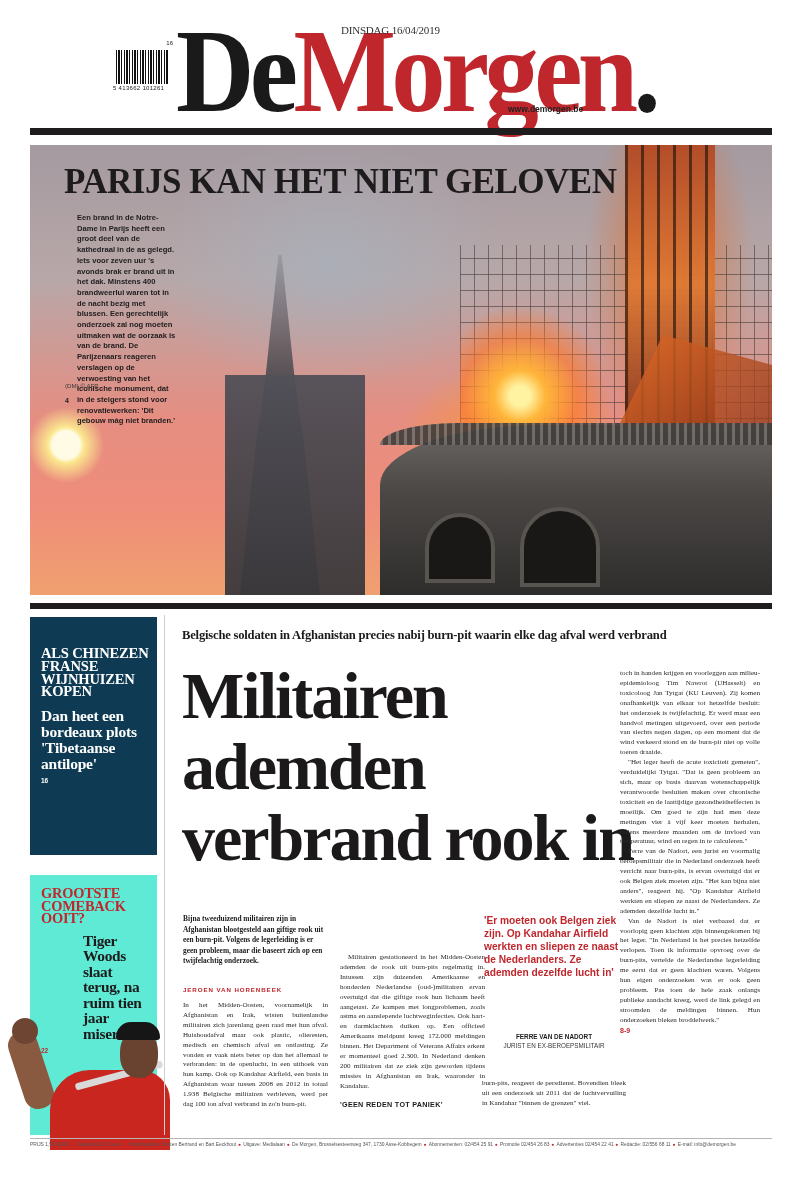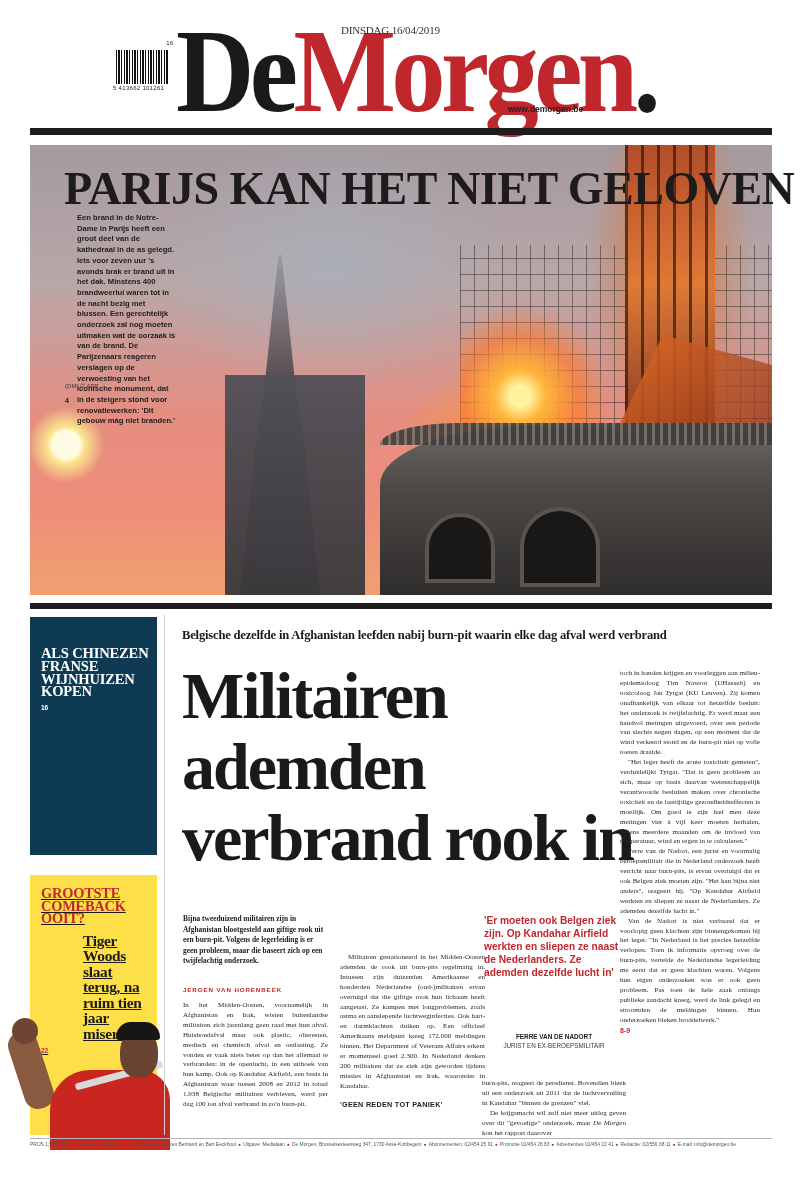--- a/index.html
+++ b/index.html
@@ -41,35 +41,35 @@
   .hero .spire2 { position: absolute; left: 595px; top: 0; width: 90px; height: 280px;
     background: linear-gradient(180deg,#b24a25,#d26a2f 40%,#8b3a20); opacity: 0.95;
     background-image: repeating-linear-gradient(90deg, rgba(40,20,10,0.7) 0 3px, rgba(0,0,0,0) 3px 16px), linear-gradient(180deg,#b24a25,#e07a35 50%,#8b3a20); }
   .hero .scaffold { position: absolute; left: 430px; top: 100px; width: 312px; height: 350px;
     background-image: repeating-linear-gradient(90deg, rgba(70,60,55,0.75) 0 1px, transparent 1px 14px), repeating-linear-gradient(0deg, rgba(70,60,55,0.75) 0 1px, transparent 1px 16px); opacity: 0.8; }
   .hero .flames { position: absolute; left: 430px; top: 160px; width: 150px; height: 130px;
     background: radial-gradient(ellipse at 40% 70%, #fff2a0 0 8%, #ffb53a 20%, rgba(255,120,40,0.6) 45%, rgba(255,120,40,0) 70%); }
   .hero .collapse { position: absolute; left: 560px; top: 190px; width: 182px; height: 150px;
     background: linear-gradient(135deg, rgba(230,110,40,0.9), rgba(120,40,20,0.7)); clip-path: polygon(40% 0, 100% 20%, 100% 100%, 0 100%); }
 
-  .hero-title { position: absolute; left: 64px; top: 162px; font-family: "Liberation Serif", serif; font-size: 46px; color: #1d1b1c; letter-spacing: -0.5px; white-space: nowrap; }
+  .hero-title { position: absolute; left: 64px; top: 162px; font-family: "Liberation Serif", serif; font-size: 35px; color: #1d1b1c; letter-spacing: -0.5px; white-space: nowrap; }
   .hero-intro { position: absolute; left: 77px; top: 213px; width: 100px; font: bold 7.6px/10.7px "Liberation Sans", sans-serif; color: #1f1d1e; }
   .hero-credit { position: absolute; left: 65px; top: 382px; font: 6.2px "Liberation Sans", sans-serif; color: #3a3838; }
   .hero-page { position: absolute; left: 65px; top: 397px; font: bold 7px "Liberation Sans", sans-serif; color: #1f1d1e; }
 
   .rule-mid { position: absolute; left: 30px; top: 603px; width: 742px; height: 6px; background: #1e1c1d; }
 
   
   .col-divider { position: absolute; left: 164px; top: 615px; width: 1px; height: 520px; background: #cfcfcf; }
   .teaser-blue { position: absolute; left: 30px; top: 617px; width: 127px; height: 238px; background: #0e3b53; padding: 30px 8px 0 11px; }
   .teaser-blue .kicker { font: bold 14.6px/12.8px "Liberation Serif", serif; color: #ffffff; text-transform: uppercase; letter-spacing: -0.2px; }
   .teaser-blue .head { margin-top: 10px; font: bold 15.5px/15.8px "Liberation Serif", serif; color: #ffffff; letter-spacing: -0.2px; }
   .teaser-blue .page { margin-top: 6px; font: bold 6.5px "Liberation Sans", sans-serif; color: #ffffff; }
 
-  .teaser-grey { position: absolute; left: 30px; top: 875px; width: 127px; height: 260px; background: #fde047; overflow: hidden; padding: 12px 8px 0 11px; text-decoration: underline; }
+  .teaser-grey { position: absolute; left: 30px; top: 875px; width: 127px; height: 260px; background: #5eead4; overflow: hidden; padding: 12px 8px 0 11px; }
   .teaser-grey .kicker { font: bold 14.4px/12.5px "Liberation Serif", serif; color: #c0272d; text-transform: uppercase; letter-spacing: -0.2px; }
   .teaser-grey .head { margin-top: 8px; font: bold 15.4px/15.6px "Liberation Serif", serif; color: #1c1a1b; letter-spacing: -0.3px; margin-left: 42px; }
   .teaser-grey .page { margin-top: 5px; font: bold 6.5px "Liberation Sans", sans-serif; color: #c0272d; }
   .golfer { position: absolute; left: 10px; top: 1010px; width: 150px; height: 125px; }
   .golfer .arm { position: absolute; left: 6px; top: 20px; width: 30px; height: 80px; background: #8a5a40; border-radius: 14px; transform: rotate(-18deg); }
   .golfer .fist { position: absolute; left: 2px; top: 8px; width: 26px; height: 26px; border-radius: 50%; background: #6e4532; }
   .golfer .body { position: absolute; left: 40px; top: 60px; width: 120px; height: 80px; background: #c9261f; border-radius: 40px 30px 0 0; }
   .golfer .head { position: absolute; left: 110px; top: 20px; width: 38px; height: 48px; border-radius: 45%; background: #6a4230; }
   .golfer .cap { position: absolute; left: 106px; top: 12px; width: 44px; height: 18px; border-radius: 20px 20px 4px 4px; background: #161616; }
   .golfer .club { position: absolute; left: 64px; top: 62px; width: 90px; height: 7px; background: #d9d9d9; transform: rotate(-15deg); border-radius: 3px; }
@@ -129,61 +129,61 @@
 </section>
 <h1 class="hero-title">PARIJS KAN HET NIET GELOVEN</h1>
 <p class="hero-intro">Een brand in de Notre-Dame in Parijs heeft een groot deel van de kathedraal in de as gelegd. Iets voor zeven uur 's avonds brak er brand uit in het dak. Minstens 400 brandweerlui waren tot in de nacht bezig met blussen. Een gerechtelijk onderzoek zal nog moeten uitmaken wat de oorzaak is van de brand. De Parijzenaars reageren verslagen op de verwoesting van het iconische monument, dat in de steigers stond voor renovatiewerken: 'Dit gebouw mág niet branden.'</p>
 <span class="hero-credit">(DM) © AFP</span>
 <span class="hero-page">4</span>
 
 <div class="rule-mid"></div>
 
 <aside class="teaser-blue">
   <div class="kicker">ALS CHINEZEN FRANSE WIJNHUIZEN KOPEN</div>
+  <div class="head">Dan heet een bordeaux plots 'Tibetaanse antilope'</div>
   <div class="page">16</div>
 </aside>
 
 <aside class="teaser-grey">
   <div class="kicker">GROOTSTE COMEBACK OOIT?</div>
   <div class="head">Tiger Woods slaat terug, na ruim tien jaar miserie</div>
   <div class="page">22</div>
 </aside>
 <div class="golfer">
   <div class="arm"></div>
   <div class="fist"></div>
   <div class="body"></div>
   <div class="club"></div>
   <div class="head"></div>
   <div class="cap"></div>
 </div>
 
 <div class="col-divider"></div>
 
-<div class="overline">Belgische dezelfde in Afghanistan leefden nabij burn-pit waarin elke dag afval werd verbrand</div>
+<div class="overline">Belgische soldaten in Afghanistan precies nabij burn-pit waarin elke dag afval werd verbrand</div>
 <h2 class="headline">Militairen ademden verbrand rook in</h2>
 
 <p class="lede">Bijna tweeduizend militairen zijn in Afghanistan blootgesteld aan giftige rook uit een burn-pit. Volgens de legerleiding is er geen probleem, maar die baseert zich op een twijfelachtig onderzoek.</p>
 <div class="byline">JEROEN VAN HORENBEEK</div>
 
 <div class="col1 body-text">
   <p>In het Midden-Oosten, voornamelijk in Afghanistan en Irak, wisten buitenlandse militairen zich jarenlang geen raad met hun afval. Huishoudafval maar ook plastic, olieresten, medisch en chemisch afval en ontlasting. Ze vonden er vaak niets beter op dan het allemaal te verbranden: in de openlucht, in een uithoek van hun kamp. Ook op Kandahar Airfield, een basis in Afghanistan waar tussen 2008 en 2012 in totaal 1.938 Belgische militairen verbleven, werd per dag 100 ton afval verbrand in zo'n burn-pit.</p>
 </div>
 
 <div class="col2 body-text">
   <p class="first">Militairen gestationeerd in het Midden-Oosten ademden de rook uit burn-pits regelmatig in. Intussen zijn duizenden Amerikaanse en honderden Nederlandse (oud-)militairen ervan overtuigd dat die giftige rook hun lichaam heeft aangetast. Ze kampen met longproblemen, zoals astma en aanslepende luchtweginfecties. Ook hart- en darmklachten duiken op. Een officieel Amerikaans meldpunt kreeg 172.000 meldingen binnen. Het Department of Veterans Affairs erkent er momenteel goed 2.300. In Nederland denken 200 militairen dat ze ziek zijn geworden tijdens missies in Afghanistan en Irak, waaronder in Kandahar.</p>
   <div class="subhead">'GEEN REDEN TOT PANIEK'</div>
 </div>
 
 <blockquote class="pullquote">'Er moeten ook Belgen ziek zijn. Op Kandahar Airfield werkten en sliepen ze naast de Nederlanders. Ze ademden dezelfde lucht in'</blockquote>
 <div class="pq-name">FERRE VAN DE NADORT</div>
 <div class="pq-role">JURIST EN EX-BEROEPSMILITAIR</div>
 
 <div class="col3 body-text">
   <p>burn-pits, reageert de persdienst. Bovendien bleek uit een onderzoek uit 2011 dat de luchtvervuiling in Kandahar "binnen de grenzen" viel.</p>
-  <p><span>De krijgsmacht wil zelf niet meer uitleg geven over dit "gevoelige" onderzoek, maar </span><em>De Morgen</em><span> kon het rapport daarover</span></p>
 </div>
 
 <div class="col4 body-text">
   <p style="text-indent:0">toch in handen krijgen en voorleggen aan milieu-epidemioloog Tim Nawrot (UHasselt) en toxicoloog Jan Tytgat (KU Leuven). Zij komen onafhankelijk van elkaar tot hetzelfde besluit: het onderzoek is twijfelachtig. Er werd maar een handvol metingen uitgevoerd, over een periode van slechts negen dagen, op een moment dat de wind verkeerd stond en de burn-pit niet op volle toeren draaide.</p>
   <p>"Het leger heeft de acute toxiciteit gemeten", verduidelijkt Tytgat. "Dat is geen probleem an sich, maar op basis daarvan wetenschappelijk verantwoorde besluiten maken over chronische toxiciteit en de laattijdige gezondheidseffecten is moeilijk. Om goed te zijn had men deze metingen vier à vijf keer moeten herhalen, tijdens meerdere maanden om de invloed van temperatuur, wind en regen in te calculeren."</p>
   <p>Ferre van de Nadort, een jurist en voormalig beroepsmilitair die in Nederland onderzoek heeft verricht naar burn-pits, is ervan overtuigd dat er ook Belgen ziek moeten zijn. "Het kan bijna niet anders", reageert hij. "Op Kandahar Airfield werkten en sliepen ze naast de Nederlanders. Ze ademden dezelfde lucht in."</p>
   <p>Van de Nadort is niet verbaasd dat er voorlopig geen klachten zijn binnengekomen bij het leger. "In Nederland is het precies hetzelfde verlopen. Toen ik informatie opvroeg over de burn-pits, vertelde de Nederlandse legerleiding me eerst dat er geen klachten waren. Volgens hun eigen onderzoeken was er ook geen probleem. Pas toen de hele zaak onlangs publieke aandacht kreeg, werd de link gelegd en stroomden de meldingen binnen. Hun onderzoeken bleken broddelwerk."</p>
   <div class="jump">8-9</div>
 </div>
 

